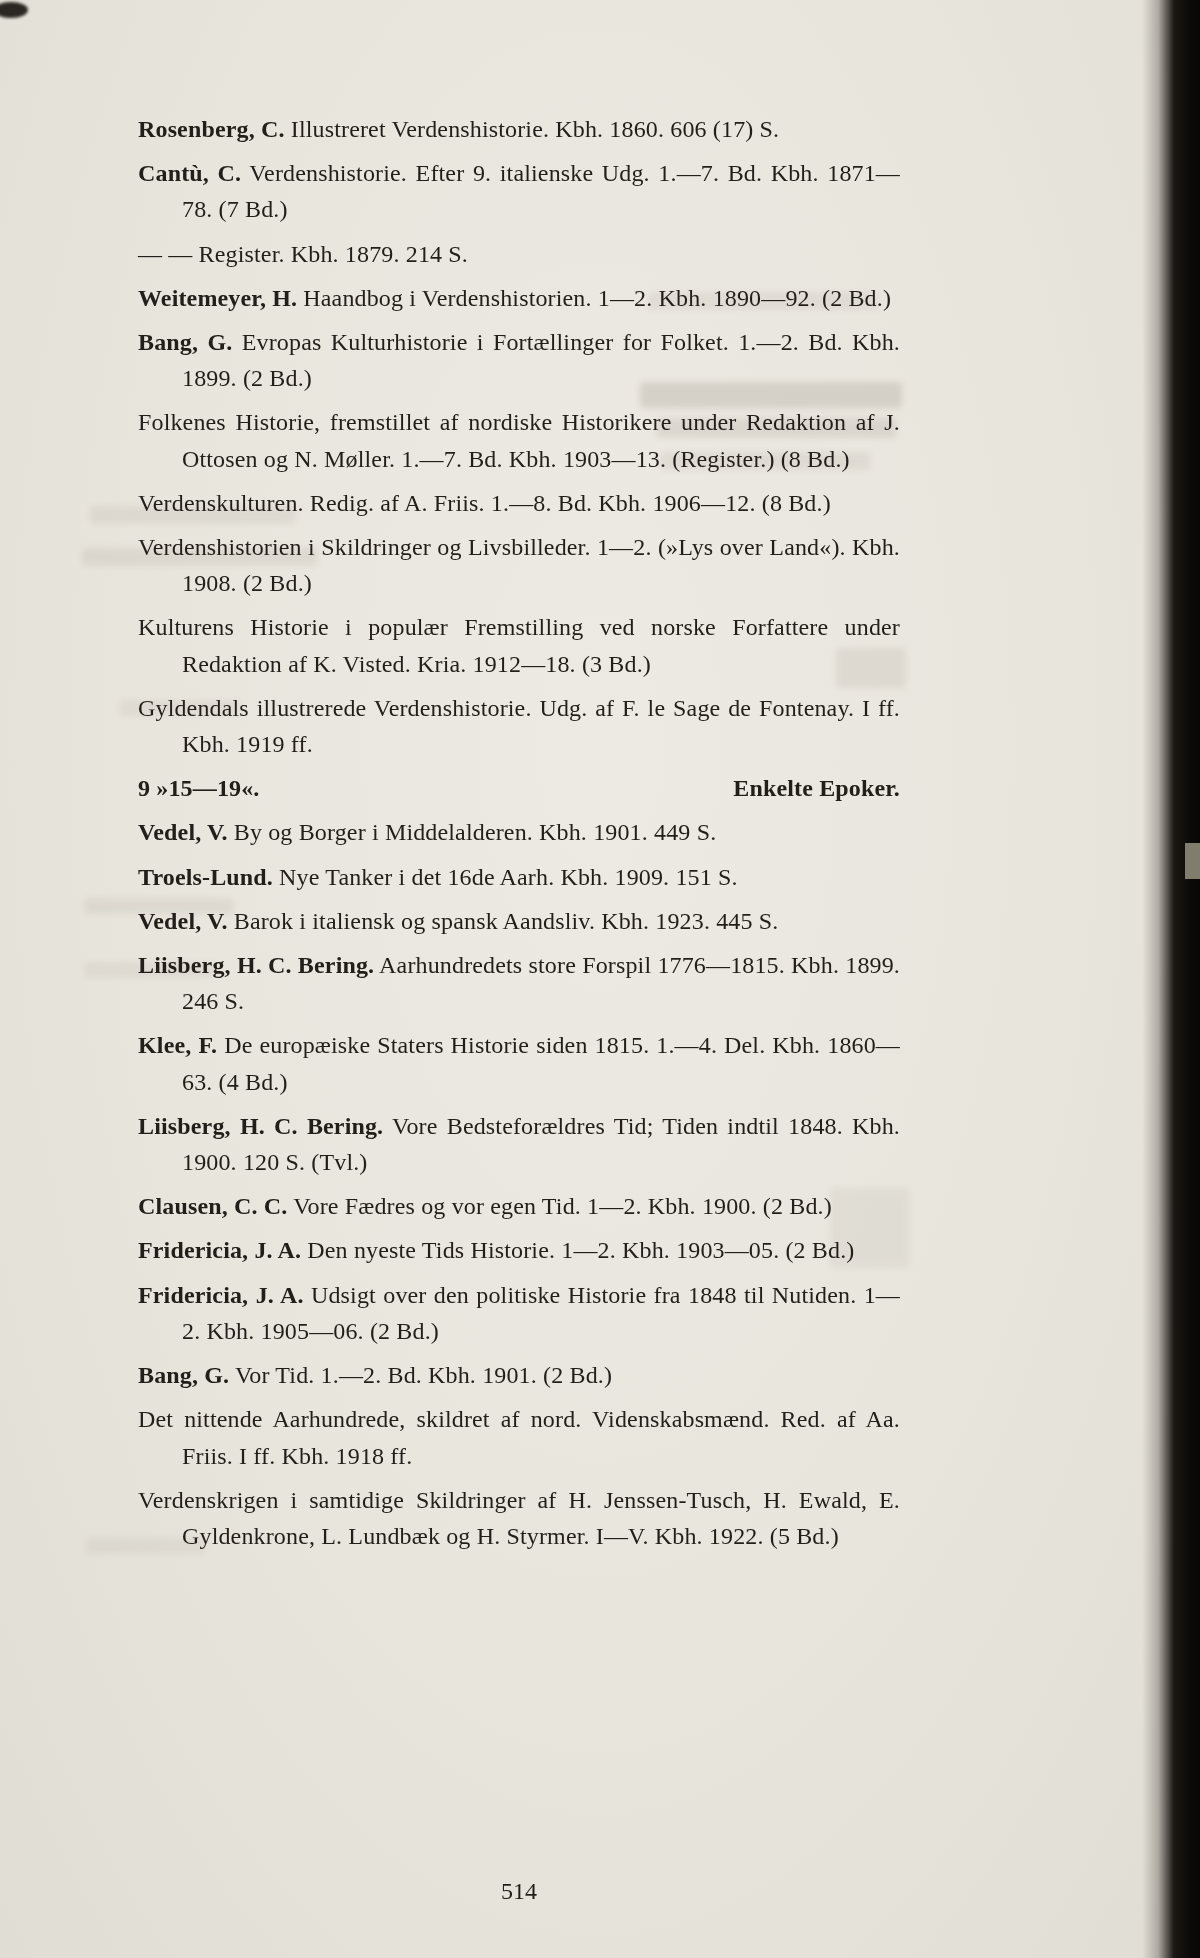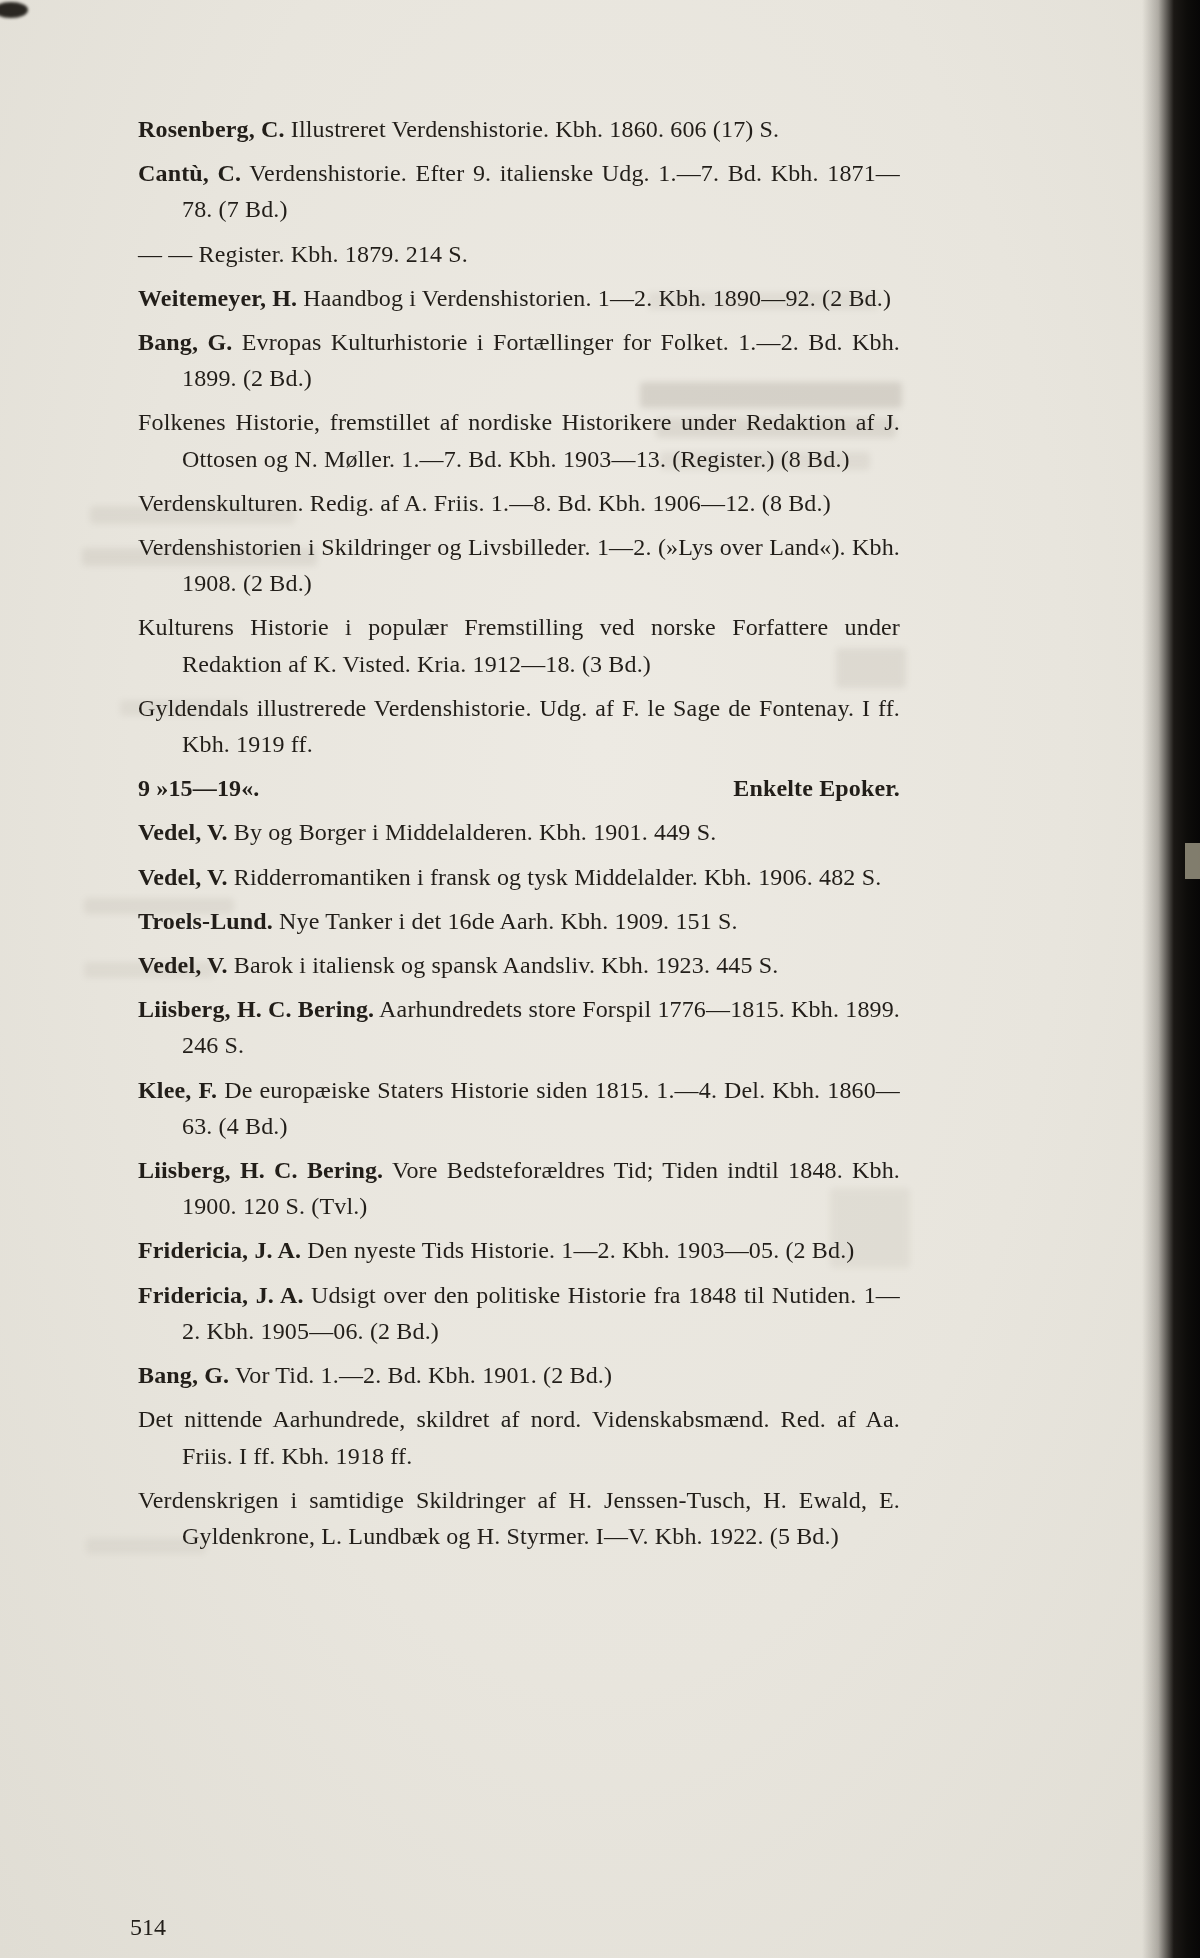--- a/index.html
+++ b/index.html
@@ -99,23 +99,23 @@
     padding-left: 0;
     text-indent: 0;
     font-weight: bold;
     text-align: left;
   }
   .page-number {
     position: absolute;
     left: 130px;
     top: 1878px;
     width: 778px;
+    text-align: center;
     color: #221e19;
     font-size: 24px;
-    margin-top: 36px;
   }
 </style>
 </head>
 <body>
 
 <div class="paper">
 
   <div class="smudge-topleft"></div>
 
   <div class="bleed b1"></div>
@@ -143,26 +143,26 @@
     <p class="entry"><b></b><span>Verdenshistorien i Skildringer og Livsbilleder. 1—2. (»Lys over Land«). Kbh. 1908. (2 Bd.)</span></p>
     <p class="entry"><b></b><span>Kulturens Historie i populær Fremstilling ved norske Forfattere under Redaktion af K. Visted. Kria. 1912—18. (3 Bd.)</span></p>
     <p class="entry"><b></b><span>Gyldendals illustrerede Verdenshistorie. Udg. af F. le Sage de Fontenay. I ff. Kbh. 1919 ff.</span></p>
 
     <p class="entry section-head">
       <span>9 »15—19«.</span>
       <span>Enkelte Epoker.</span>
     </p>
 
     <p class="entry"><b>Vedel, V.</b><span> By og Borger i Middelalderen. Kbh. 1901. 449 S.</span></p>
-    <p class="entry"><b>Vedel, V.</b><span> Ridderromantiken i fransk og tysk Middelalder. Kbh. 1906. 482 S.</span></p>
     <p class="entry"><b>Troels-Lund.</b><span> Nye Tanker i det 16de Aarh. Kbh. 1909. 151 S.</span></p>
     <p class="entry"><b>Vedel, V.</b><span> Barok i italiensk og spansk Aandsliv. Kbh. 1923. 445 S.</span></p>
     <p class="entry"><b>Liisberg, H. C. Bering.</b><span> Aarhundredets store Forspil 1776—1815. Kbh. 1899. 246 S.</span></p>
     <p class="entry"><b>Klee, F.</b><span> De europæiske Staters Historie siden 1815. 1.—4. Del. Kbh. 1860—63. (4 Bd.)</span></p>
     <p class="entry"><b>Liisberg, H. C. Bering.</b><span> Vore Bedsteforældres Tid; Tiden indtil 1848. Kbh. 1900. 120 S. (Tvl.)</span></p>
+    <p class="entry"><b>Clausen, C. C.</b><span> Vore Fædres og vor egen Tid. 1—2. Kbh. 1900. (2 Bd.)</span></p>
     <p class="entry"><b>Fridericia, J. A.</b><span> Den nyeste Tids Historie. 1—2. Kbh. 1903—05. (2 Bd.)</span></p>
     <p class="entry"><b>Fridericia, J. A.</b><span> Udsigt over den politiske Historie fra 1848 til Nutiden. 1—2. Kbh. 1905—06. (2 Bd.)</span></p>
     <p class="entry"><b>Bang, G.</b><span> Vor Tid. 1.—2. Bd. Kbh. 1901. (2 Bd.)</span></p>
     <p class="entry"><b></b><span>Det nittende Aarhundrede, skildret af nord. Videnskabsmænd. Red. af Aa. Friis. I ff. Kbh. 1918 ff.</span></p>
     <p class="entry"><b></b><span>Verdenskrigen i samtidige Skildringer af H. Jenssen-Tusch, H. Ewald, E. Gyldenkrone, L. Lundbæk og H. Styrmer. I—V. Kbh. 1922. (5 Bd.)</span></p>
 
   </div>
 
   <div class="page-number">514</div>
 

